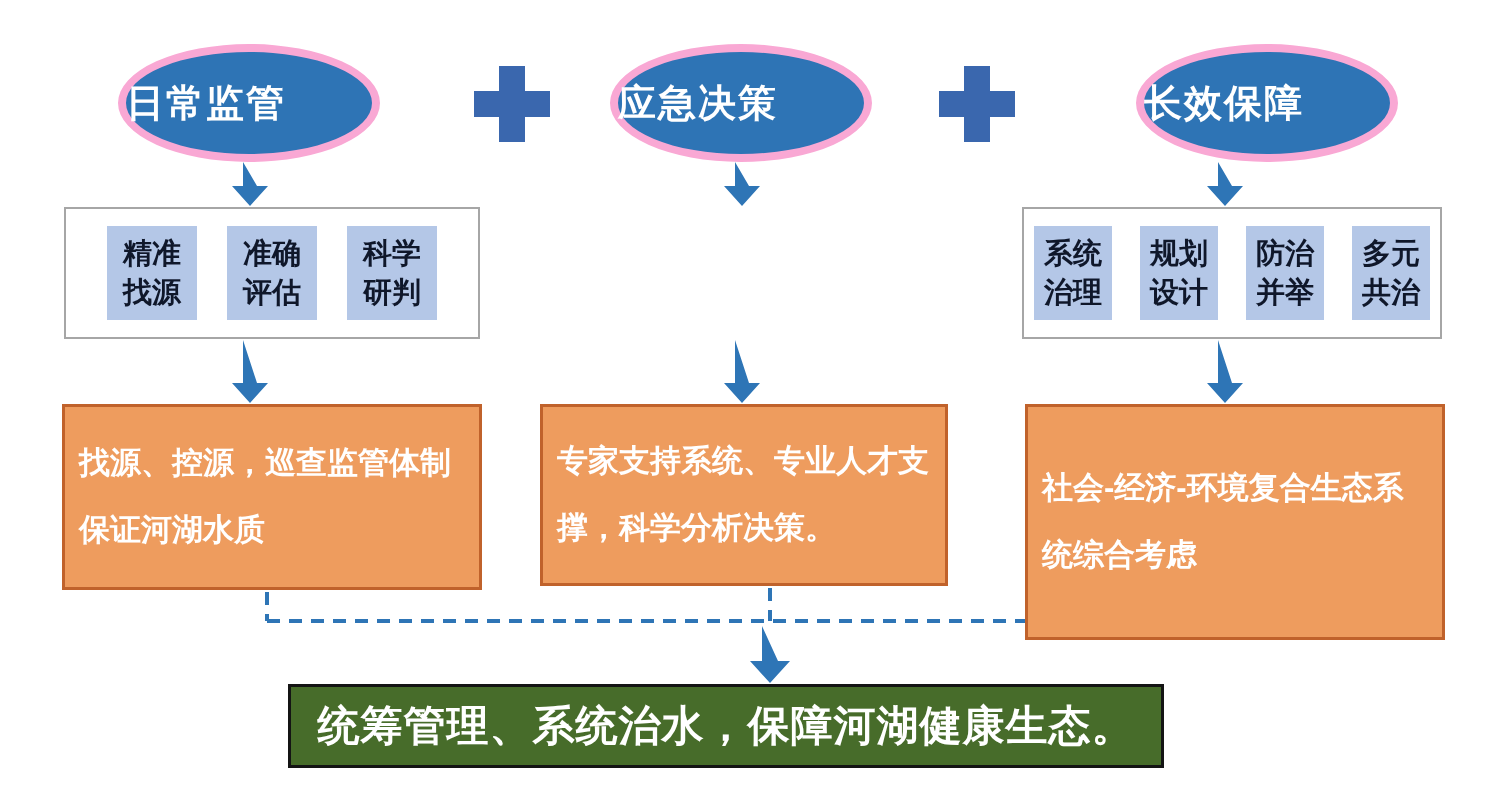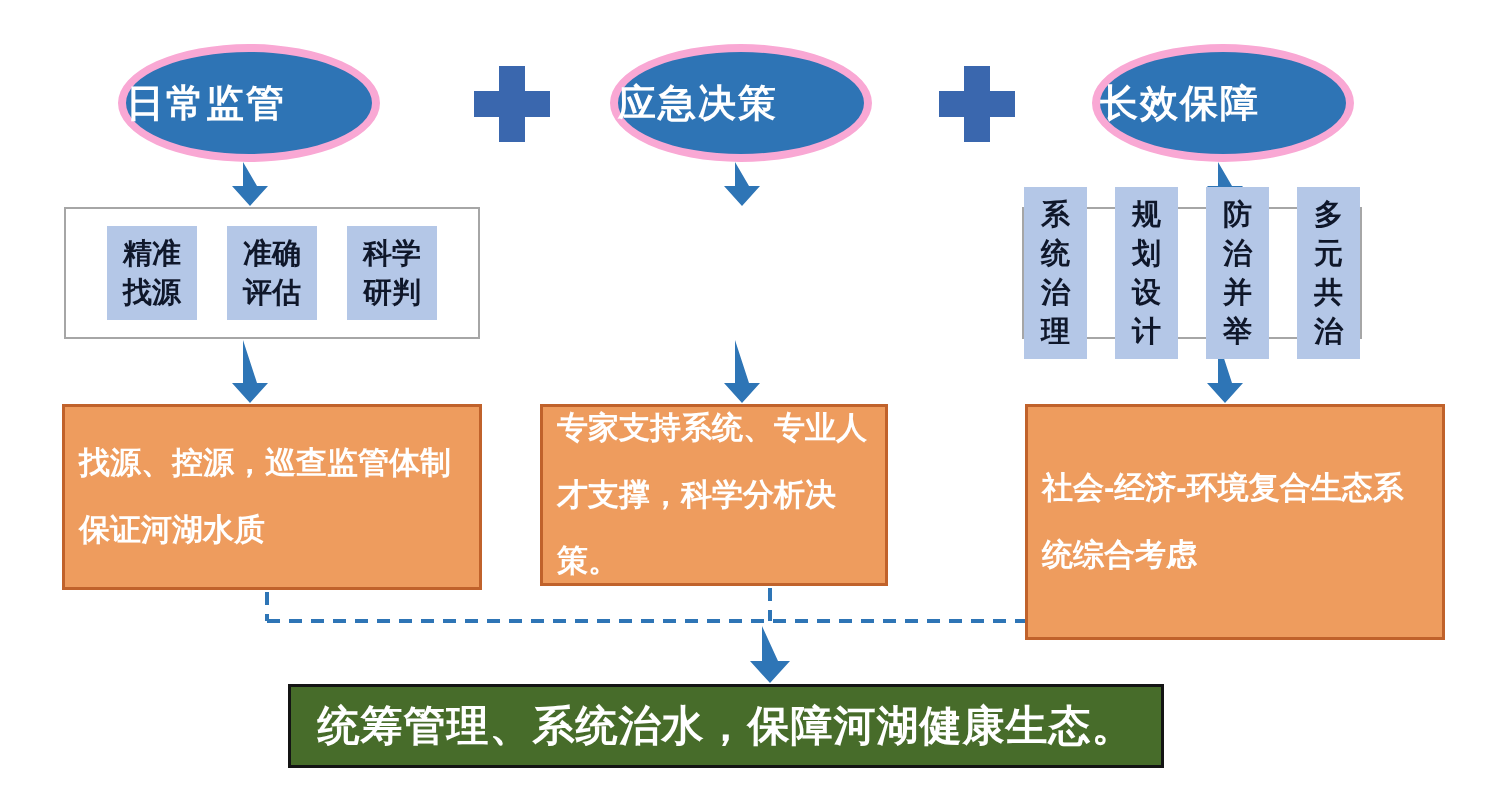--- a/index.html
+++ b/index.html
@@ -116,49 +116,49 @@
 
     <path fill="#2E75B6" d="M762 626 L762 661 L750 661 L770 683 L790 661 L778 661 Z"></path>
   </svg>
 
   <div class="ellipse" style="left:118px; top:44px;">
     <span>日常监管</span>
   </div>
   <div class="ellipse" style="left:610px; top:44px;">
     <span>应急决策</span>
   </div>
-  <div class="ellipse" style="left:1092px; top:44px;">
+  <div class="ellipse" style="left:1136px; top:44px;">
     <span>长效保障</span>
   </div>
 
   <div class="panel" style="left:64px; top:207px; width:416px; gap:30px;">
     <div class="chip"><span>精准
 找源</span></div>
     <div class="chip"><span>准确
 评估</span></div>
     <div class="chip"><span>科学
 研判</span></div>
   </div>
 
 
-  <div class="panel tight" style="left:1022px; top:207px; width:340px; gap:28px;">
+  <div class="panel tight" style="left:1022px; top:207px; width:420px; gap:28px;">
     <div class="chip"><span>系统
 治理</span></div>
     <div class="chip"><span>规划
 设计</span></div>
     <div class="chip"><span>防治
 并举</span></div>
     <div class="chip"><span>多元
 共治</span></div>
   </div>
 
   <div class="summary" style="left:62px; top:404px; width:420px; height:186px;">
     <span>找源、控源，巡查监管体制保证河湖水质</span>
   </div>
-  <div class="summary" style="left:540px; top:404px; width:348px; height:182px;">
+  <div class="summary" style="left:540px; top:404px; width:408px; height:182px;">
     <span>专家支持系统、专业人才支撑，科学分析决策。</span>
   </div>
   <div class="summary" style="left:1025px; top:404px; width:420px; height:236px;">
     <span>社会-经济-环境复合生态系统综合考虑</span>
   </div>
 
   <div class="conclusion">
     <span>统筹管理、系统治水，保障河湖健康生态。</span>
   </div>
 

